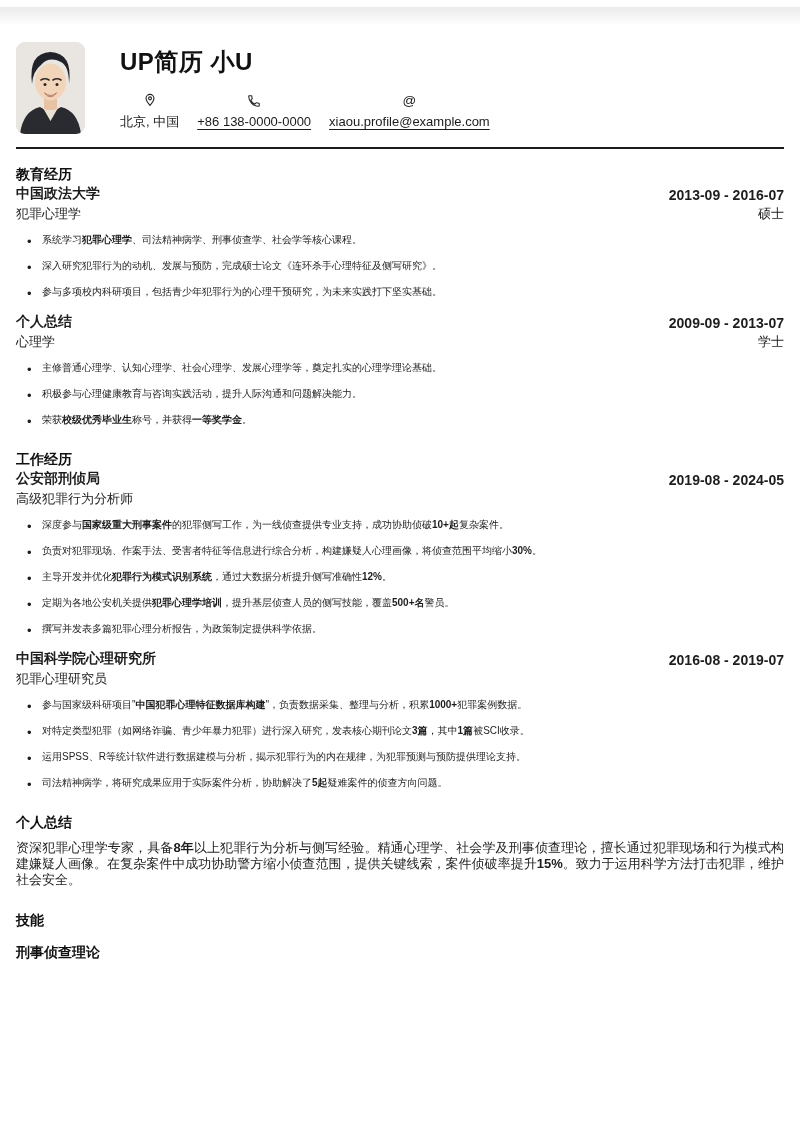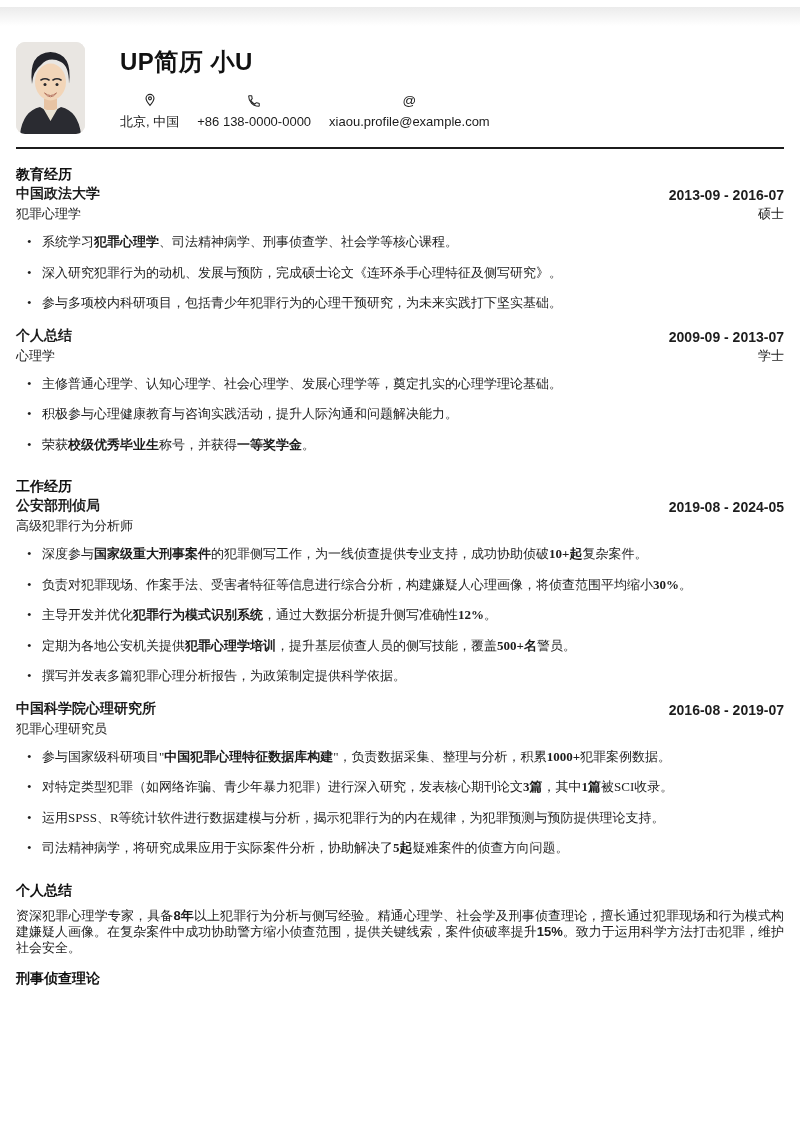--- a/index.html
+++ b/index.html
@@ -16,33 +16,33 @@
   
   header{display:flex;align-items:center;gap:35px;padding-top:42px;}
   .avatar{width:69px;height:92px;border-radius:9px;overflow:hidden;background:#e9e6e2;flex:none;}
   .avatar svg{display:block;}
   .head-info h1{font-size:24px;font-weight:700;margin:0 0 15px;color:#111;letter-spacing:.5px;}
   .contact-row{display:flex;align-items:center;gap:18px;font-size:13px;color:#1b1b1b;}
   .contact{display:inline-flex;align-items:center;gap:6px;white-space:nowrap;flex-direction:column;}
   .ci{display:inline-flex;align-items:center;}
   .ci svg{width:14px;height:14px;display:block;}
   .at-glyph{font-size:13.5px;font-weight:500;line-height:1;}
-  .link{color:inherit;text-underline-offset:3px;text-decoration-thickness:1px;cursor:pointer;}
+  .link{color:inherit;text-decoration:underline;text-underline-offset:3px;text-decoration-thickness:1px;cursor:pointer;}
   .divider{border-bottom:2px solid #1c1c1c;margin-top:13px;}
 
   
   h2{font-size:14px;font-weight:700;margin:24px 0 0;color:#111;}
   h2.first{margin-top:17px;}
   .entry{margin-top:1px;}
   .entry + .entry{margin-top:14px;}
   .row{display:flex;justify-content:space-between;align-items:flex-end;}
   .row.title{font-size:14px;font-weight:700;margin-top:1px;}
   .row.sub{font-size:13px;font-weight:400;margin-top:2px;}
   ul{list-style:none;margin:9px 0 0;padding:0;}
-  li{position:relative;padding-left:26px;font-size:13px;line-height:1.5;margin-bottom:11px;font-family:Liberation Serif, serif;}
+  li{position:relative;padding-left:26px;font-size:10px;line-height:1.5;margin-bottom:11px;}
   li::before{content:"\2022";position:absolute;left:11px;top:0;font-size:13px;}
   .b{font-weight:700;}
 
   .summary-text{font-size:13px;line-height:16px;margin-top:8px;text-align:justify;}
 
   
   .skill{margin-top:14px;}
   .skill h3{font-size:14px;font-weight:700;margin:0 0 10px;color:#111;}
   .dots{display:flex;align-items:center;gap:4px;height:14px;margin-bottom:10px;}
   .dot{width:13px;height:13px;border-radius:50%;background:#0f0f0f;box-sizing:border-box;}
@@ -175,20 +175,21 @@
       </ul>
     </div>
   </section>
 
   <section>
     <h2>个人总结</h2>
     <p class="summary-text"><span>资深犯罪心理学专家，具备</span><span class="b">8年</span><span>以上犯罪行为分析与侧写经验。精通心理学、社会学及刑事侦查理论，擅长通过犯罪现场和行为模式构建嫌疑人画像。在复杂案件中成功协助警方缩小侦查范围，提供关键线索，案件侦破率提升</span><span class="b">15%</span><span>。致力于运用科学方法打击犯罪，维护社会安全。</span></p>
   </section>
 
   <section>
+    <h2>技能</h2>
 
 
     <div class="skill">
       <h3>刑事侦查理论</h3>
 
     </div>
 
   </section>
 
 </div>

